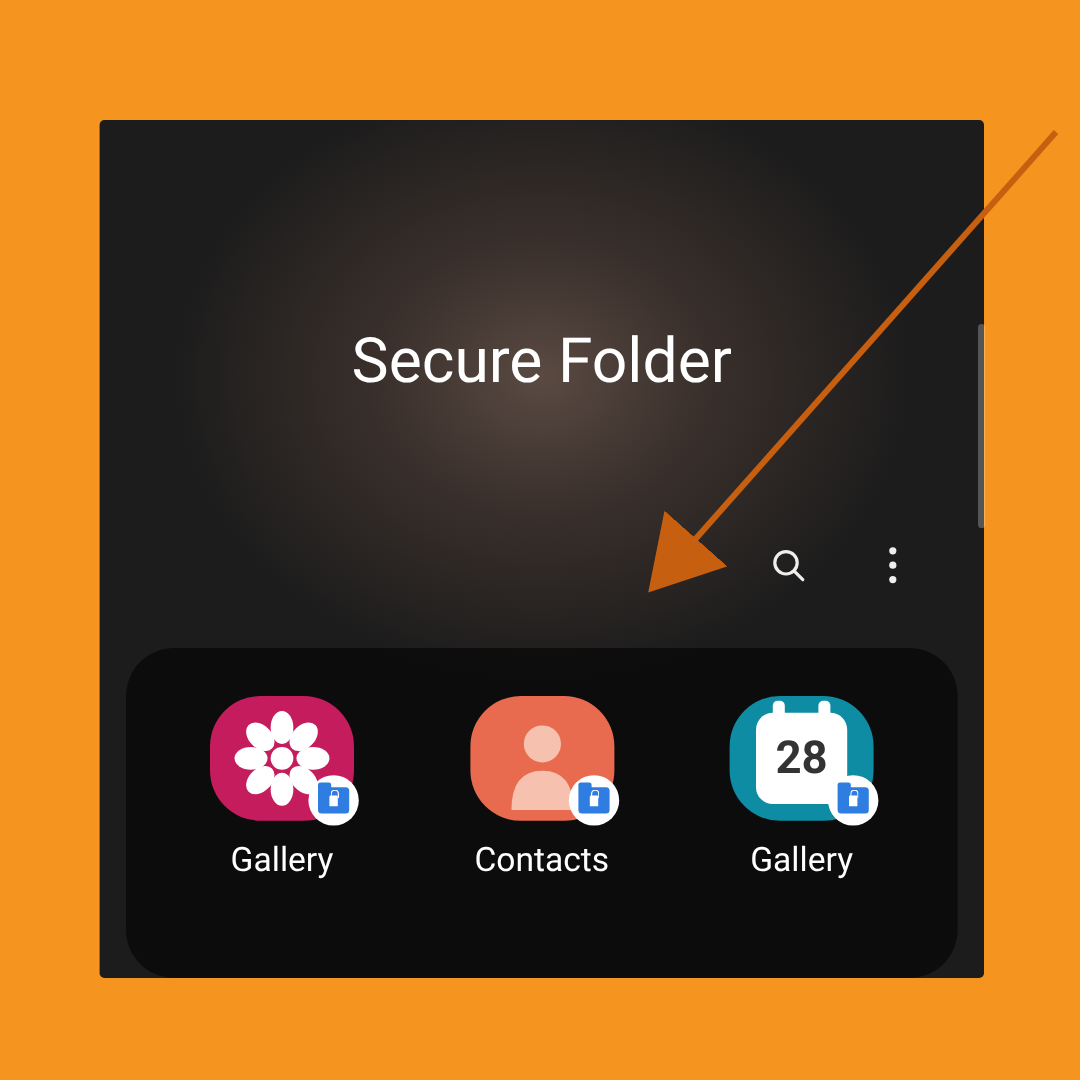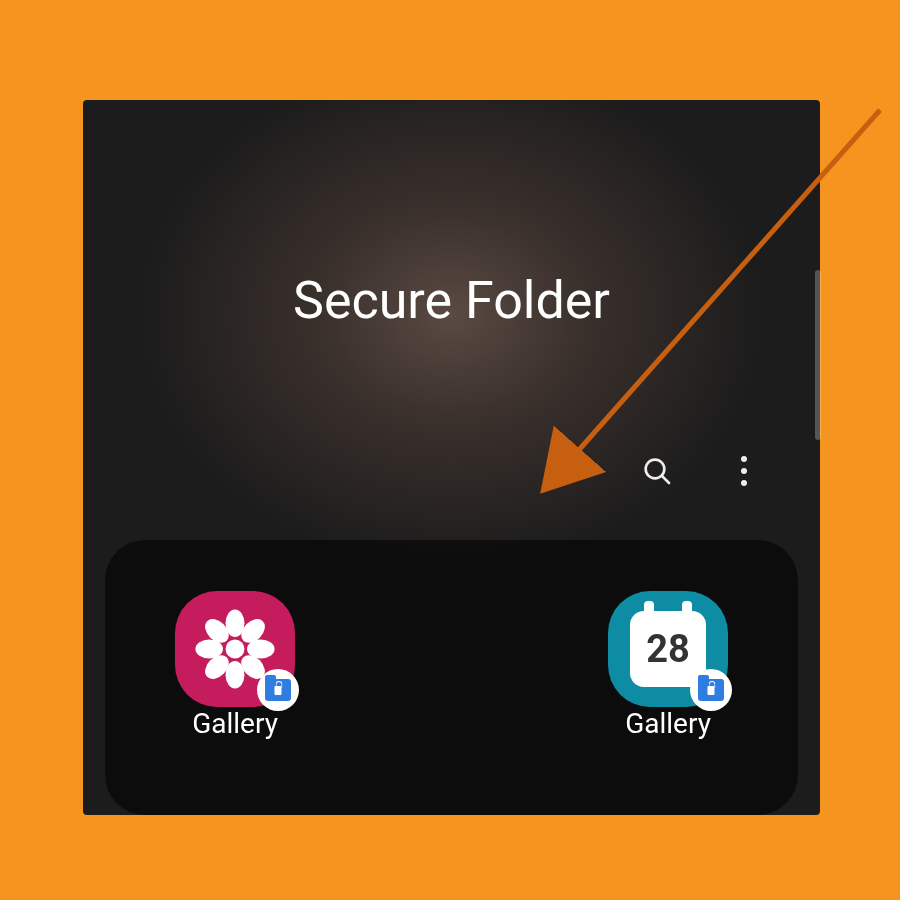--- a/index.html
+++ b/index.html
@@ -74,27 +74,26 @@
     justify-content: space-between;
   }
   .app {
     display: flex;
     flex-direction: column;
     align-items: center;
     width: 140px;
   }
   .app-icon {
     width: 120px;
-    height: 116px;
+    height: 104px;
     border-radius: 42px;
     position: relative;
     display: flex;
     align-items: center;
     justify-content: center;
-    margin-top: 11px;
   }
   .badge {
     position: absolute;
     right: -4px;
     bottom: -4px;
     width: 42px;
     height: 42px;
     background: #fff;
     border-radius: 50%;
     display: flex;
@@ -131,21 +130,21 @@
   .badge-lock::before{
     content:"";
     position:absolute;
     top:-5px; left:1px;
     width:5px; height:6px;
     border:1.5px solid #fff;
     border-bottom:none;
     border-radius:4px 4px 0 0;
   }
   .app-label {
-    margin-top: 0;
+    margin-top: 16px;
     color: #fff;
     font-size: 28px;
     font-weight: 400;
   }
   .gallery-bg { background: #c41c5c; }
   .contacts-bg { background: #e86a4f; }
   .calendar-bg { background: #0d8ca3; }
   .cal-page {
     width: 76px;
     height: 76px;
@@ -229,20 +228,36 @@
         </svg>
         <div class="badge">
             <div class="badge-inner">
               <div class="badge-lock"></div>
             </div>
           </div>
       </div>
       <div class="app-label">Gallery</div>
     </div>
 
+    <div class="app">
+      <div class="app-icon contacts-bg">
+        <svg width="86" height="86" viewBox="0 0 100 100">
+          <g fill="#f7c1af">
+            <circle cx="50" cy="36" r="18"></circle>
+            <path d="M20 100 Q20 62 50 62 Q80 62 80 100 Z"></path>
+          </g>
+        </svg>
+        <div class="badge">
+            <div class="badge-inner">
+              <div class="badge-lock"></div>
+            </div>
+          </div>
+      </div>
+      <div class="app-label">Contacts</div>
+    </div>
 
     <div class="app">
       <div class="app-icon calendar-bg">
         <div class="cal-page">28</div>
         <div class="badge">
             <div class="badge-inner">
               <div class="badge-lock"></div>
             </div>
           </div>
       </div>

